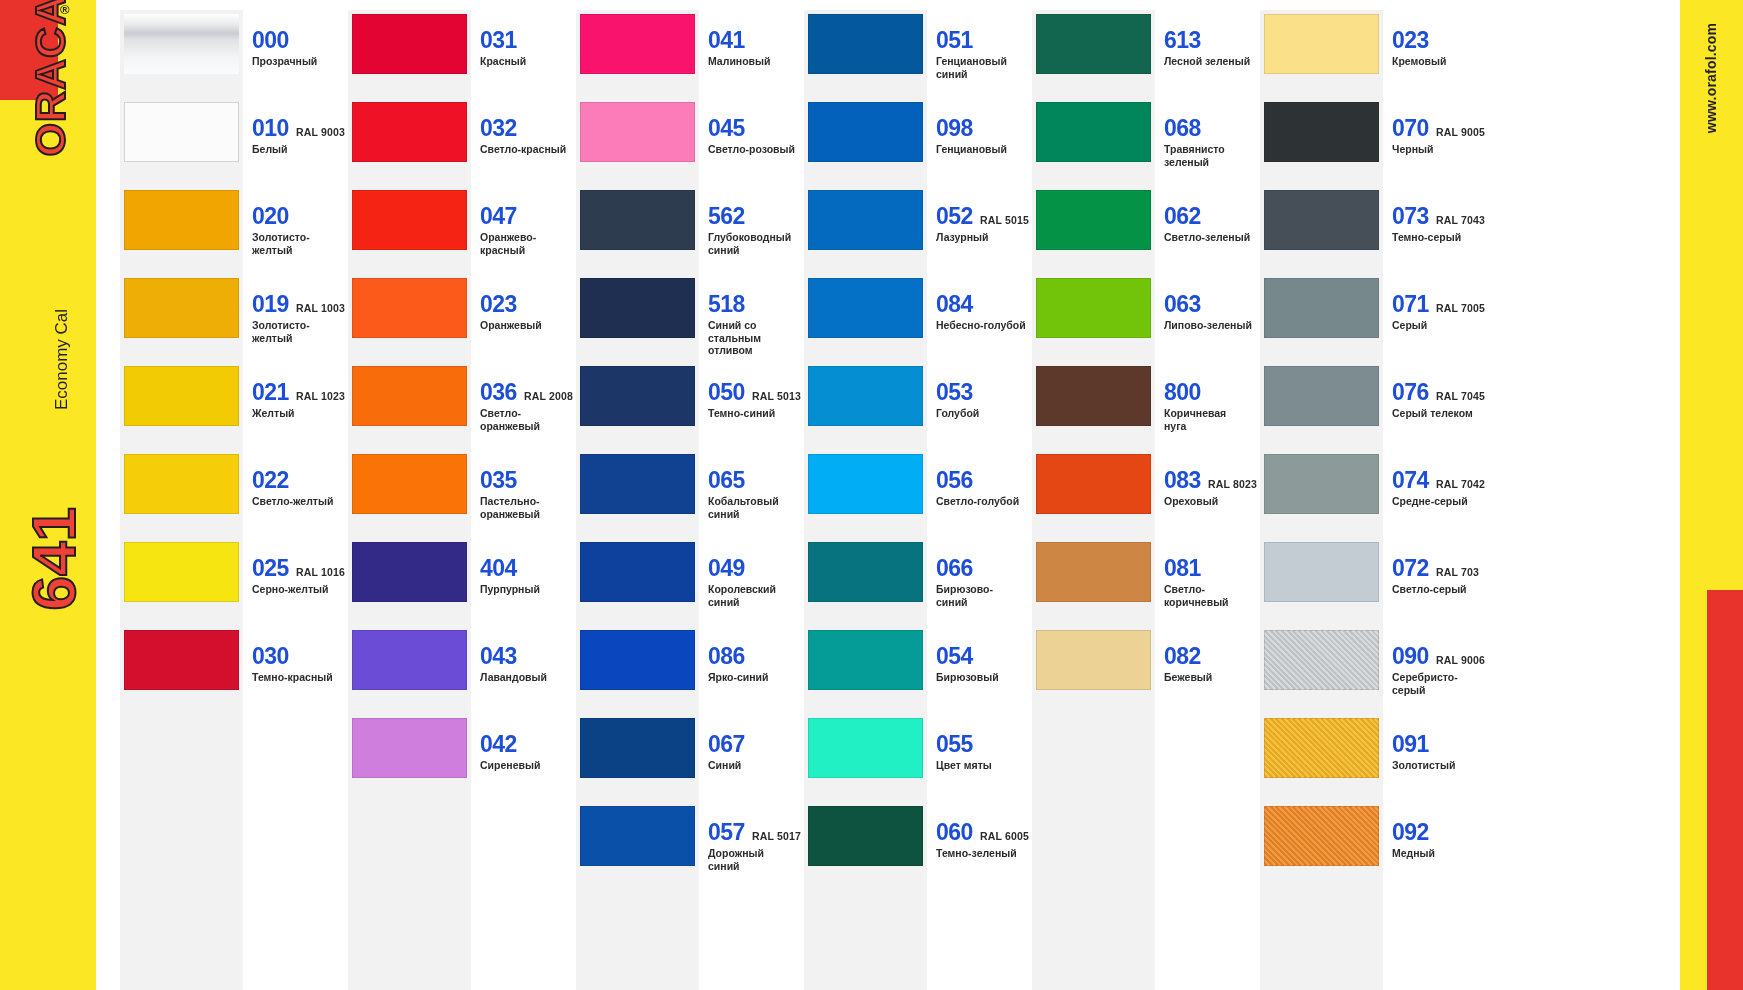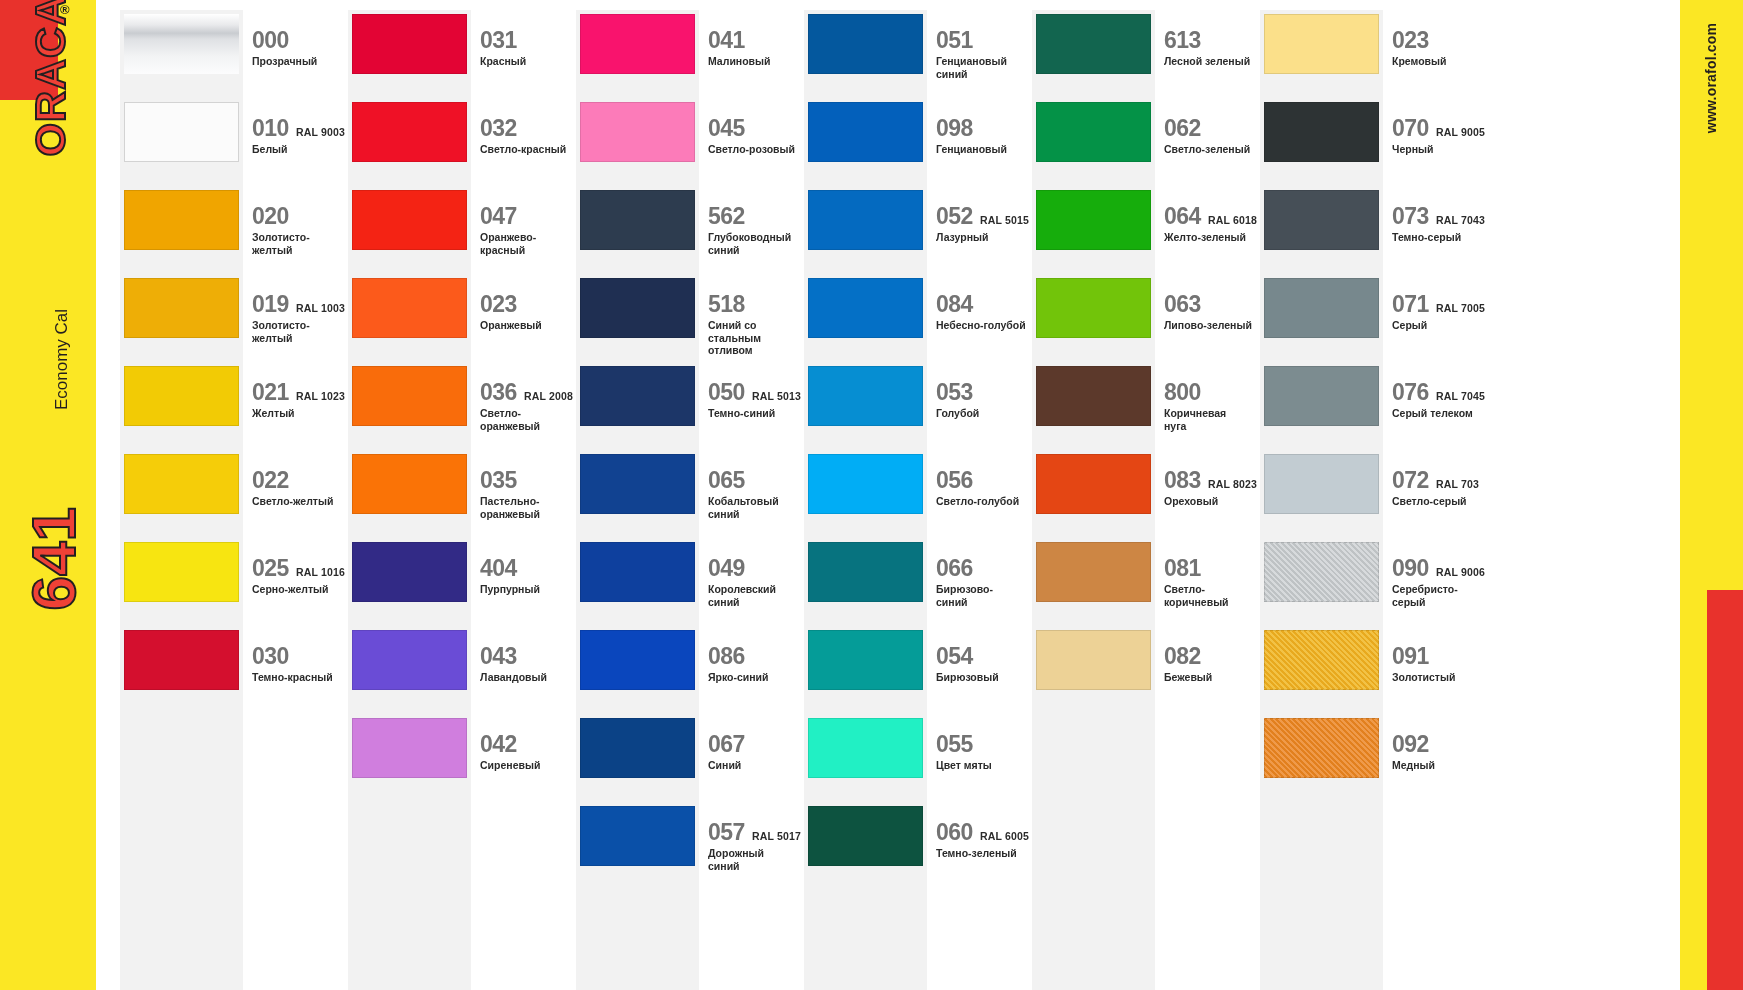--- a/index.html
+++ b/index.html
@@ -96,21 +96,21 @@
   .swatch.transparent-sw {
     background: linear-gradient(180deg,#ffffff 0%,#e9eaec 18%,#c9ccd0 32%,#dfe1e4 42%,#f2f3f4 70%,#fcfcfd 100%);
     border: none;
   }
   .label {
     padding-left: 9px; padding-top: 28px;
     line-height: 1.05;
   }
   .label-top { display: flex; align-items: baseline; gap: 7px; white-space: nowrap; }
   .code {
-    font-size: 23px; font-weight: 700; color: #737373;
+    font-size: 23px; font-weight: 700; color: #1d4ed8;
     letter-spacing: -0.5px;
   }
   .ral {
     font-size: 10.5px; font-weight: 700; color: #2b2b2b;
     letter-spacing: .2px;
   }
   .cname {
     margin-top: 3px;
     font-size: 10.5px; font-weight: 700; color: #2b2b2b;
     max-width: 96px; line-height: 1.18;
@@ -577,39 +577,39 @@
           </div>
           <div class="label">
             <div class="label-top">
               <span class="code">613</span>
             </div>
             <div class="cname">Лесной зеленый</div>
           </div>
         </div>
         <div class="row">
           <div class="swatch-wrap">
+            <div class="swatch" style="background: rgb(1, 133, 91);"></div>
+          </div>
+          <div class="label">
+            <div class="label-top">
+              <span class="code">068</span>
+            </div>
+            <div class="cname">Травянисто
+зеленый</div>
+          </div>
+        </div>
+        <div class="row">
+          <div class="swatch-wrap">
             <div class="swatch" style="background: rgb(4, 146, 71);"></div>
           </div>
           <div class="label">
             <div class="label-top">
               <span class="code">062</span>
             </div>
             <div class="cname">Светло-зеленый</div>
-          </div>
-        </div>
-        <div class="row">
-          <div class="swatch-wrap">
-            <div class="swatch" style="background: rgb(22, 173, 12);"></div>
-          </div>
-          <div class="label">
-            <div class="label-top">
-              <span class="code">064</span>
-              <span class="ral">RAL 6018</span>
-            </div>
-            <div class="cname">Желто-зеленый</div>
           </div>
         </div>
         <div class="row">
           <div class="swatch-wrap">
             <div class="swatch" style="background: rgb(114, 196, 10);"></div>
           </div>
           <div class="label">
             <div class="label-top">
               <span class="code">063</span>
             </div>
@@ -715,20 +715,32 @@
         <div class="row">
           <div class="swatch-wrap">
             <div class="swatch" style="background: rgb(124, 140, 144);"></div>
           </div>
           <div class="label">
             <div class="label-top">
               <span class="code">076</span>
               <span class="ral">RAL 7045</span>
             </div>
             <div class="cname">Серый телеком</div>
+          </div>
+        </div>
+        <div class="row">
+          <div class="swatch-wrap">
+            <div class="swatch" style="background: rgb(140, 155, 153);"></div>
+          </div>
+          <div class="label">
+            <div class="label-top">
+              <span class="code">074</span>
+              <span class="ral">RAL 7042</span>
+            </div>
+            <div class="cname">Средне-серый</div>
           </div>
         </div>
         <div class="row">
           <div class="swatch-wrap">
             <div class="swatch" style="background: rgb(194, 204, 210);"></div>
           </div>
           <div class="label">
             <div class="label-top">
               <span class="code">072</span>
               <span class="ral">RAL 703</span>

